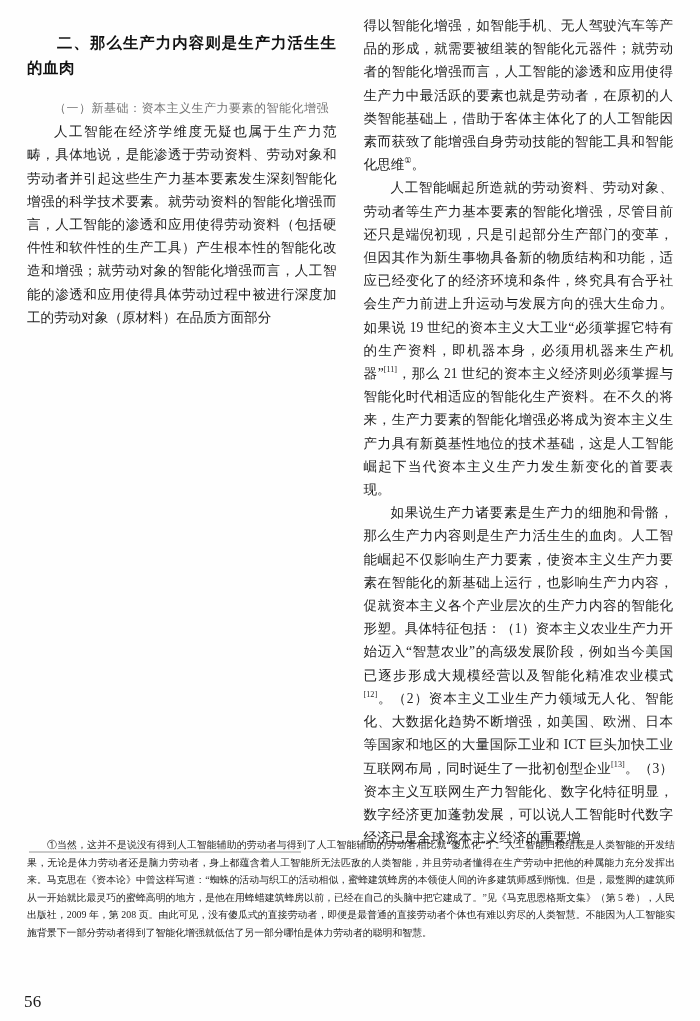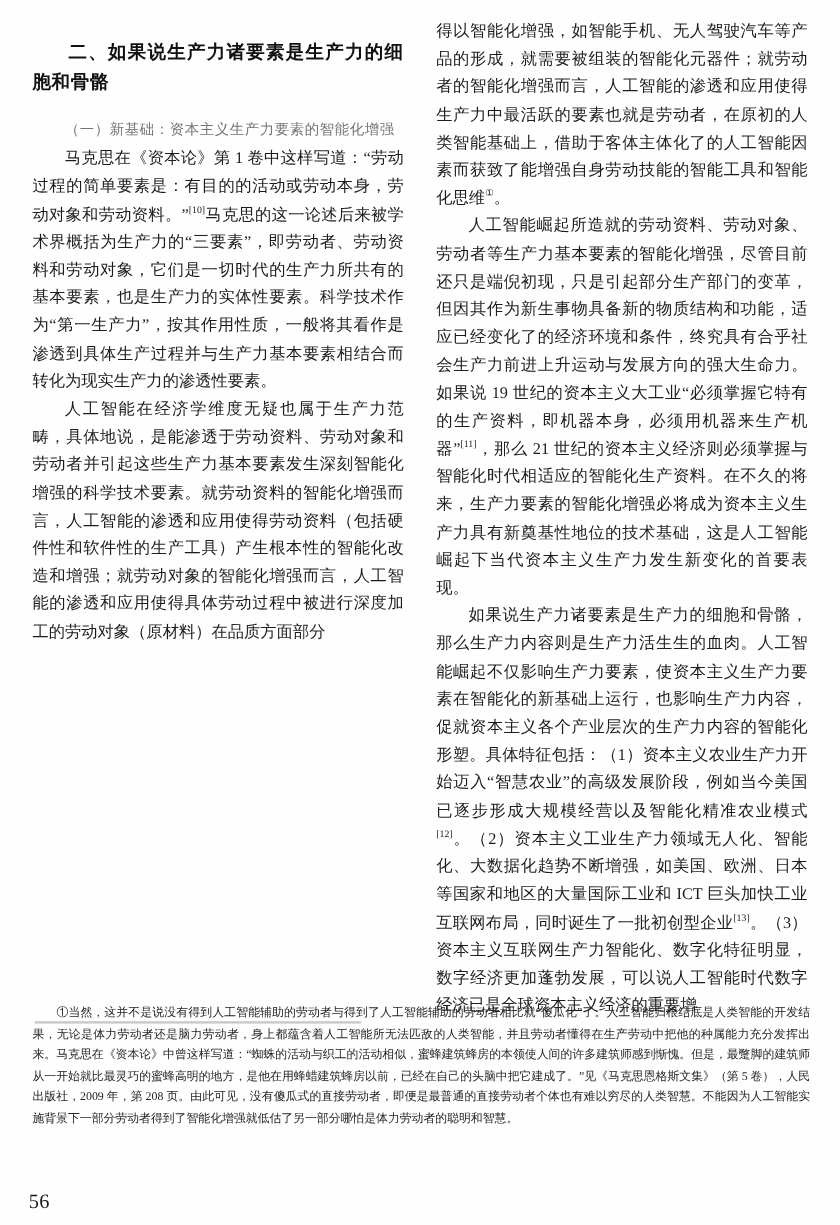--- a/index.html
+++ b/index.html
@@ -125,26 +125,25 @@
 </head>
 <body>
 
 <div class="page">
 
   <div class="columns">
 
     <div class="col">
 
 
-      <h2 class="sec-heading">二、如果说生产力诸要素是生产力的细胞和骨骼</h2>
+      <h2 class="sec-heading">二、那么生产力内容则是生产力活生生的血肉</h2>
 
 
       <h3 class="sub-heading">（一）新基础：资本主义生产力要素的智能化增强</h3>
 
-      <p class="body-par"><span>马克思在《资本论》第 1 卷中这样写道：“劳动过程的简单要素是：有目的的活动或劳动本身，劳动对象和劳动资料。”</span><sup class="ref">[10]</sup><span>马克思的这一论述后来被学术界概括为生产力的“三要素”，即劳动者、劳动资料和劳动对象，它们是一切时代的生产力所共有的基本要素，也是生产力的实体性要素。科学技术作为“第一生产力”，按其作用性质，一般将其看作是渗透到具体生产过程并与生产力基本要素相结合而转化为现实生产力的渗透性要素。</span></p>
 
       <p class="body-par">人工智能在经济学维度无疑也属于生产力范畴，具体地说，是能渗透于劳动资料、劳动对象和劳动者并引起这些生产力基本要素发生深刻智能化增强的科学技术要素。就劳动资料的智能化增强而言，人工智能的渗透和应用使得劳动资料（包括硬件性和软件性的生产工具）产生根本性的智能化改造和增强；就劳动对象的智能化增强而言，人工智能的渗透和应用使得具体劳动过程中被进行深度加工的劳动对象（原材料）在品质方面部分</p>
 
     </div>
 
     <div class="col">
 
       <p class="body-par no-indent"><span>得以智能化增强，如智能手机、无人驾驶汽车等产品的形成，就需要被组装的智能化元器件；就劳动者的智能化增强而言，人工智能的渗透和应用使得生产力中最活跃的要素也就是劳动者，在原初的人类智能基础上，借助于客体主体化了的人工智能因素而获致了能增强自身劳动技能的智能工具和智能化思维</span><sup class="ref">①</sup><span>。</span></p>
 
       <p class="body-par"><span>人工智能崛起所造就的劳动资料、劳动对象、劳动者等生产力基本要素的智能化增强，尽管目前还只是端倪初现，只是引起部分生产部门的变革，但因其作为新生事物具备新的物质结构和功能，适应已经变化了的经济环境和条件，终究具有合乎社会生产力前进上升运动与发展方向的强大生命力。如果说 19 世纪的资本主义大工业“必须掌握它特有的生产资料，即机器本身，必须用机器来生产机器”</span><sup class="ref">[11]</sup><span>，那么 21 世纪的资本主义经济则必须掌握与智能化时代相适应的智能化生产资料。在不久的将来，生产力要素的智能化增强必将成为资本主义生产力具有新奠基性地位的技术基础，这是人工智能崛起下当代资本主义生产力发生新变化的首要表现。</span></p>

